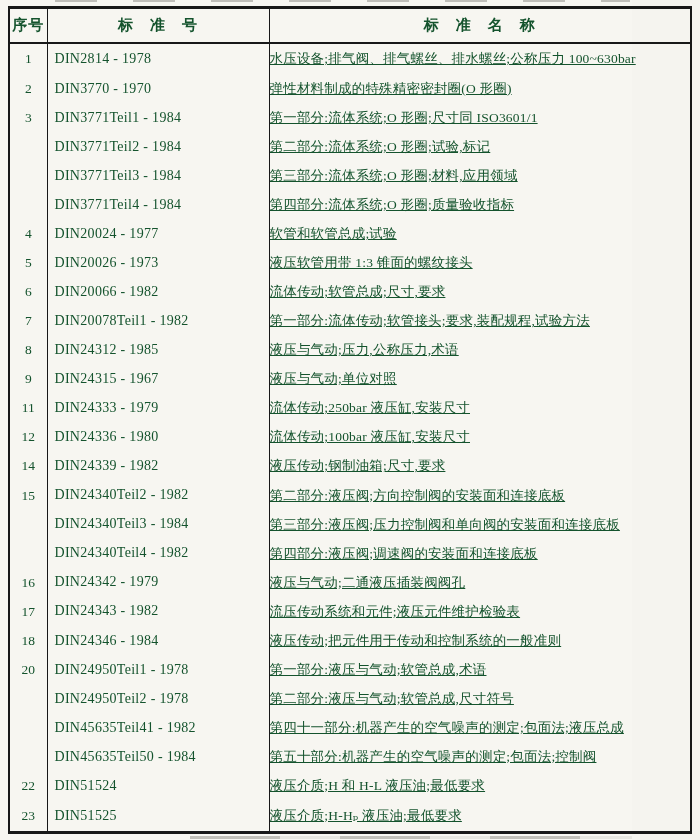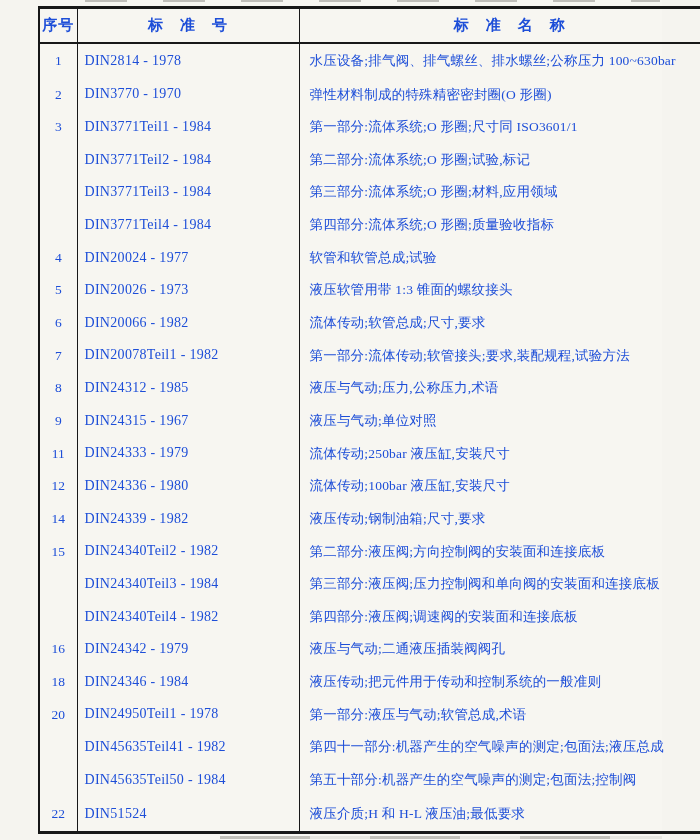--- a/index.html
+++ b/index.html
@@ -6,22 +6,21 @@
     margin: 0; padding: 0;
     width: 700px; height: 840px;
     overflow: hidden;
     background: #f5f4ef;
   }
   .page {
     position: relative;
     width: 632px; height: 840px;
     background: #f7f6f1;
     font-family: "Liberation Serif", "DejaVu Serif", serif;
-    color: #1d4ed8;
-    margin-left: 30px;
+    color: #14532d;
   }
   
   .artifact-top {
     position: absolute; top: 0; left: 55px; right: 2px; height: 2px;
     background: repeating-linear-gradient(90deg,
       rgba(125,123,118,.45) 0 42px, rgba(125,123,118,0) 42px 78px);
   }
   .artifact-bottom {
     position: absolute; bottom: 1px; left: 190px; right: 0; height: 3px;
     background: repeating-linear-gradient(90deg,
@@ -66,22 +65,23 @@
     text-align: center;
     font-size: 13.5px;
     font-family: "Liberation Serif", "DejaVu Serif", serif;
   }
   td.cell-std {
     padding-left: 7px;
     font-size: 14px;
     letter-spacing: .3px;
   }
   td.cell-name {
-    padding-left: 10px;
+    padding-left: 0;
     letter-spacing: .2px;
+    text-decoration: underline;
   }
 </style>
 </head>
 <body>
 
 <div class="page">
 
   <div class="artifact-top"></div>
 
   <div class="table-frame">
@@ -208,53 +208,68 @@
     <td class="cell-std v1">DIN24340Teil4 - 1982</td>
     <td class="cell-name">第四部分:液压阀;调速阀的安装面和连接底板</td>
   </tr>
 
   <tr>
     <td class="cell-no v1">16</td>
     <td class="cell-std v1">DIN24342 - 1979</td>
     <td class="cell-name">液压与气动;二通液压插装阀阀孔</td>
   </tr>
 
+  <tr>
+    <td class="cell-no v1">17</td>
+    <td class="cell-std v1">DIN24343 - 1982</td>
+    <td class="cell-name">流压传动系统和元件;液压元件维护检验表</td>
+  </tr>
 
   <tr>
     <td class="cell-no v1">18</td>
     <td class="cell-std v1">DIN24346 - 1984</td>
     <td class="cell-name">液压传动;把元件用于传动和控制系统的一般准则</td>
   </tr>
 
 
   <tr>
     <td class="cell-no v1">20</td>
     <td class="cell-std v1">DIN24950Teil1 - 1978</td>
     <td class="cell-name">第一部分:液压与气动;软管总成,术语</td>
   </tr>
 
+  <tr>
+    <td class="cell-no v1"></td>
+    <td class="cell-std v1">DIN24950Teil2 - 1978</td>
+    <td class="cell-name">第二部分:液压与气动;软管总成,尺寸符号</td>
+  </tr>
 
 
   <tr>
     <td class="cell-no v1"></td>
     <td class="cell-std v1">DIN45635Teil41 - 1982</td>
     <td class="cell-name">第四十一部分:机器产生的空气噪声的测定;包面法;液压总成</td>
   </tr>
 
   <tr>
     <td class="cell-no v1"></td>
     <td class="cell-std v1">DIN45635Teil50 - 1984</td>
     <td class="cell-name">第五十部分:机器产生的空气噪声的测定;包面法;控制阀</td>
   </tr>
 
   <tr>
     <td class="cell-no v1">22</td>
     <td class="cell-std v1">DIN51524</td>
     <td class="cell-name">液压介质;H 和 H-L 液压油;最低要求</td>
   </tr>
 
+  <tr>
+    <td class="cell-no v1">23</td>
+    <td class="cell-std v1">DIN51525</td>
+    <td class="cell-name">液压介质;H-Hₚ 液压油;最低要求</td>
+  </tr>
 </tbody>
     </table>
   </div>
 
   <div class="artifact-bottom"></div>
 
 </div>
 
 </body></html>

